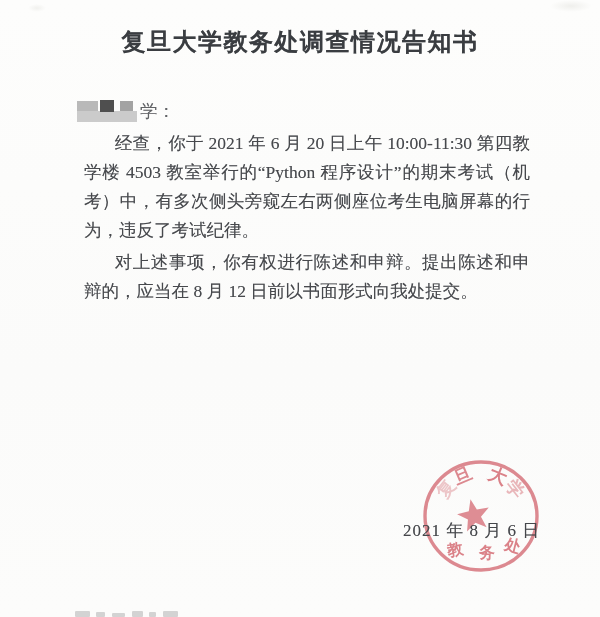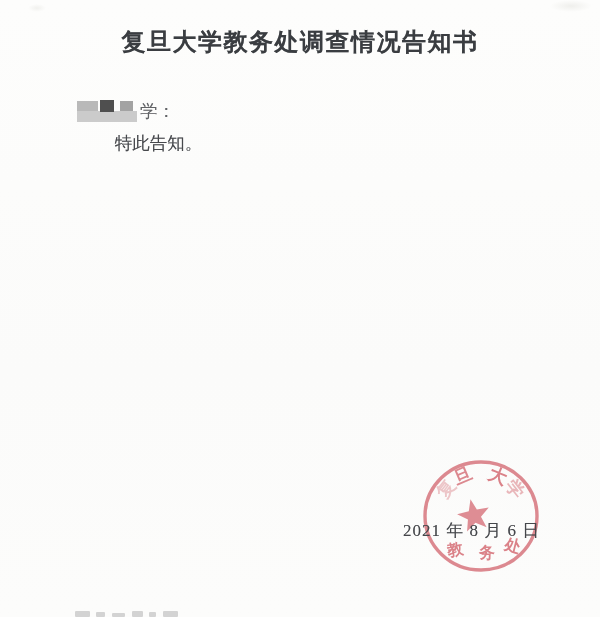--- a/index.html
+++ b/index.html
@@ -121,21 +121,22 @@
 
   <div class="body-block">
     <div class="salutation">
       <span class="redact-group">
         <span class="redact r-wide"></span>
         <span class="redact r-left"></span>
         <span class="redact r-dark"></span>
         <span class="redact r-mid"></span>
       </span><span class="visible-part">学：</span>
     </div>
-    <p class="para">特此告知。</p>
+    <p class="para">经查，你于 2021 年 6 月 20 日上午 10:00-11:30 第四教学楼 4503 教室举行的“Python 程序设计”的期末考试（机考）中，有多次侧头旁窥左右两侧座位考生电脑屏幕的行为，违反了考试纪律。</p>
+    <p class="para">对上述事项，你有权进行陈述和申辩。提出陈述和申辩的，应当在 8 月 12 日前以书面形式向我处提交。</p>
   </div>
 
   <div class="signature-date">2021 年 8 月 6 日</div>
 
   <svg class="seal" width="122" height="118" viewBox="0 0 122 118">
     <ellipse cx="60" cy="58" rx="56" ry="54"></ellipse>
     <path class="star" transform="translate(53,58) rotate(-12)" d="M0,-17 L4.11,-5.66 L16.17,-5.25 L6.66,2.16 L9.99,13.75 L0,7 L-9.99,13.75 L-6.66,2.16 L-16.17,-5.25 L-4.11,-5.66 Z"></path>
     <text class="arc-char" x="25" y="37" opacity="0.35" transform="rotate(-52 25 31)">复</text>
     <text class="arc-char" x="42" y="24" opacity="0.75" transform="rotate(-23 42 18)">旦</text>
     <text class="arc-char" x="77" y="24" opacity="0.8" transform="rotate(23 77 18)">大</text>

